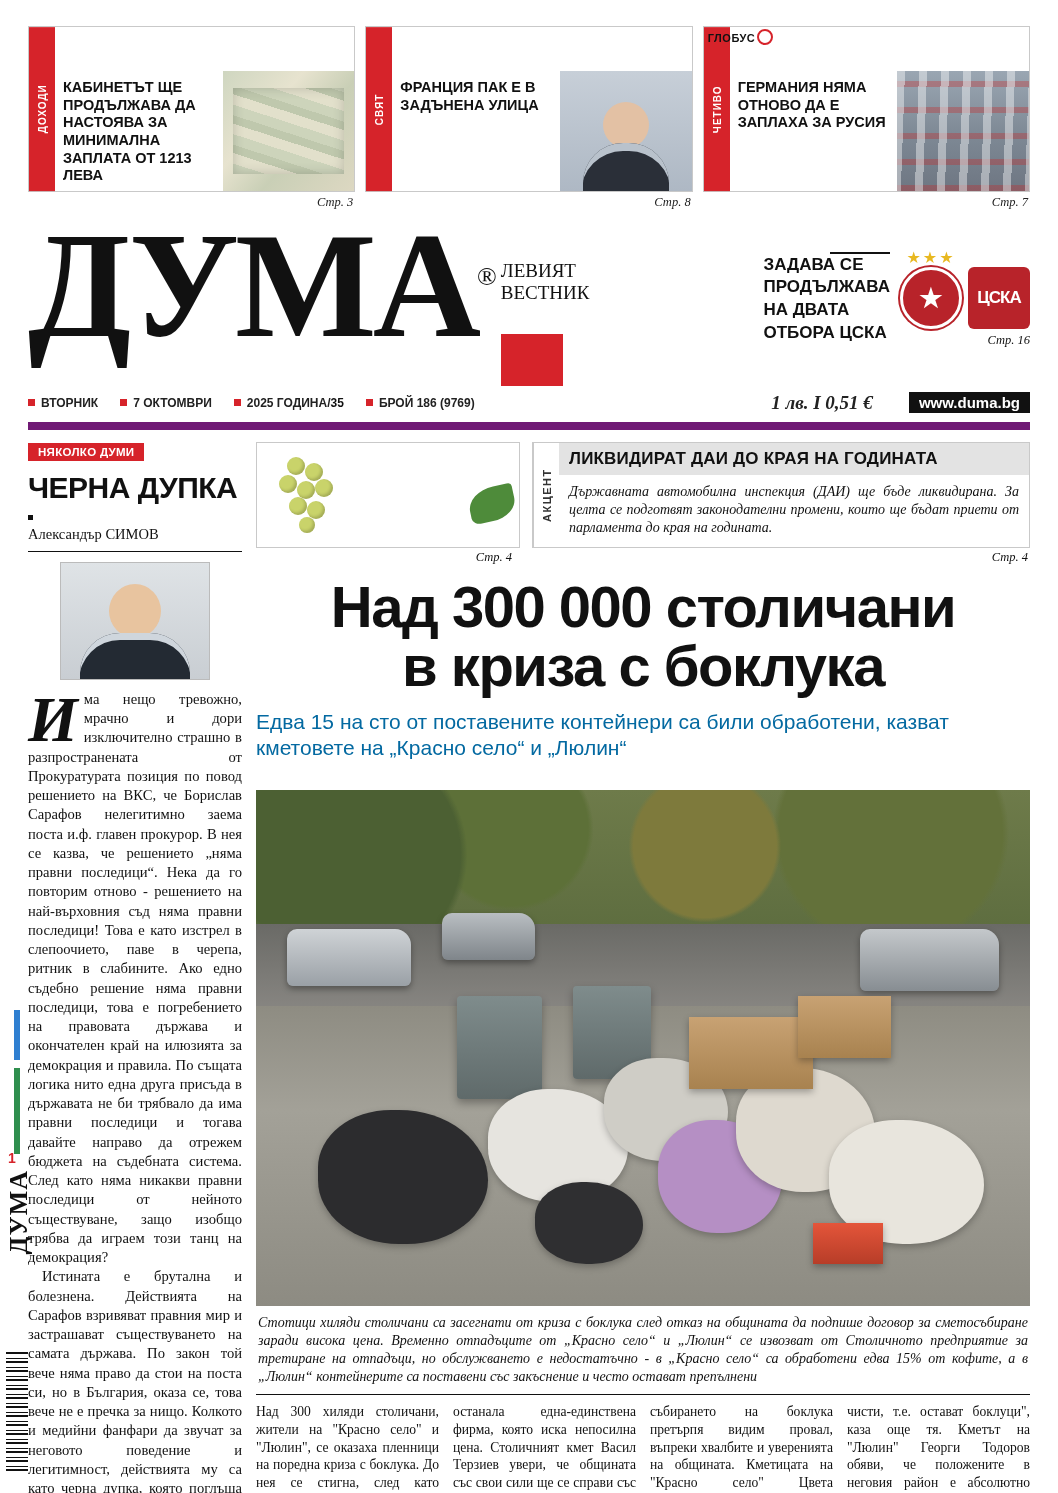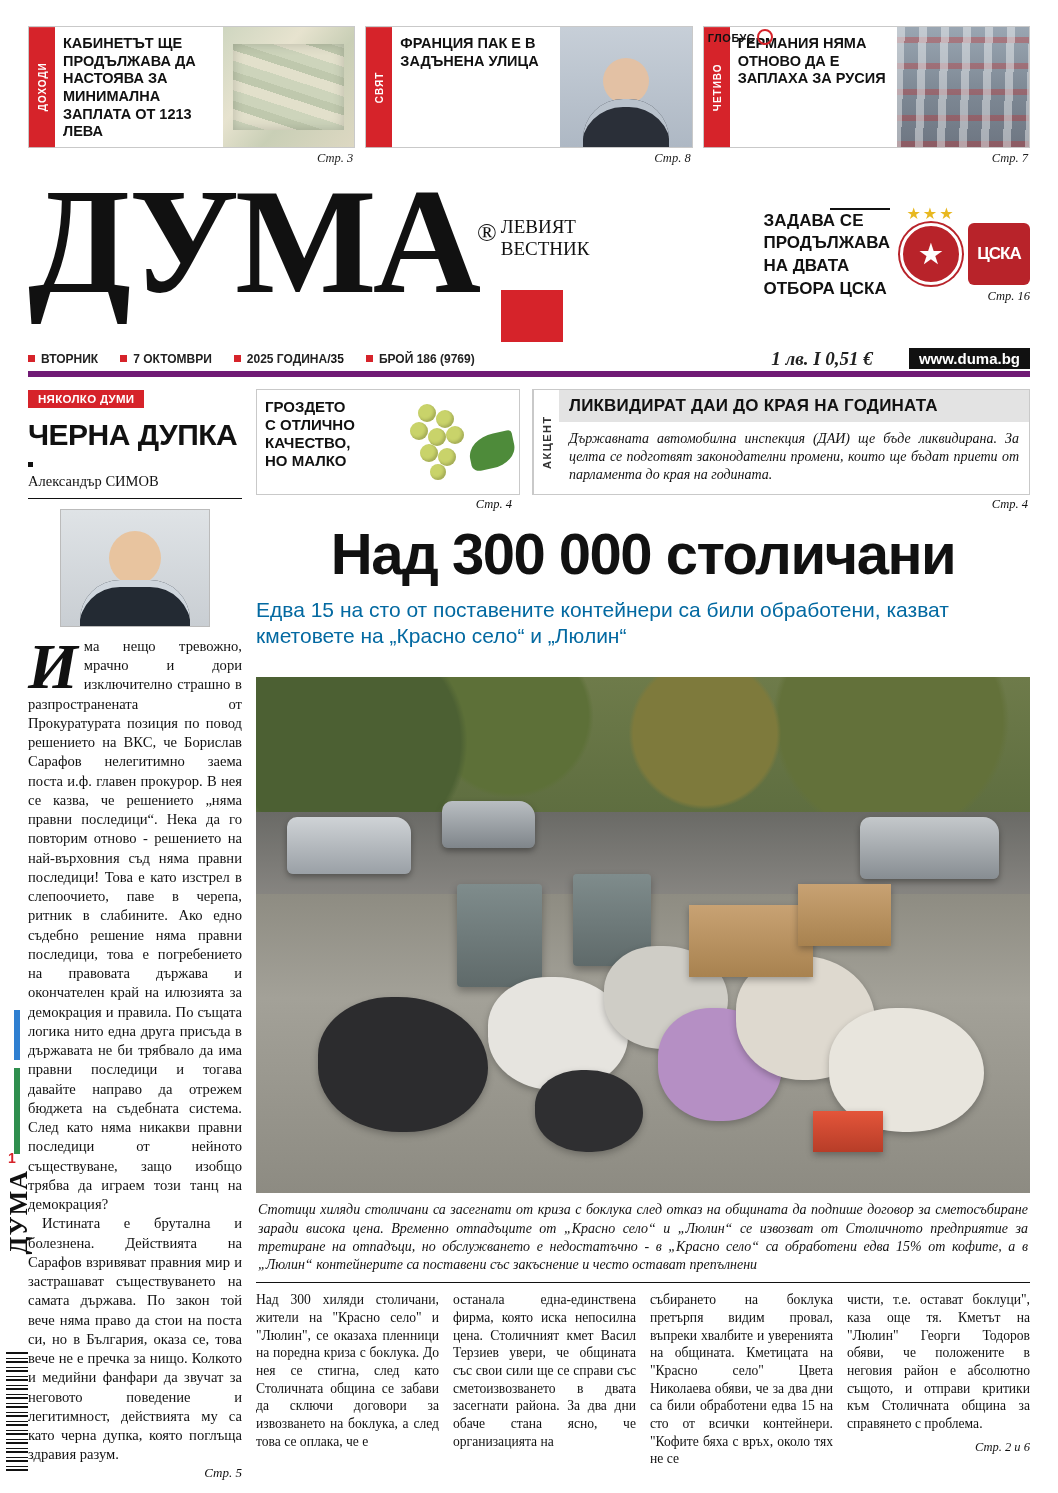--- a/index.html
+++ b/index.html
@@ -16,21 +16,21 @@
 
   
   .teasers { display: flex; gap: 10px; padding-top: 26px; }
   .teaser { flex: 1; display: flex; border: 1px solid #c9c9c9; height: 112px; position: relative; }
   .teaser-tag {
     width: 26px; background: #d6232a; color: #fff; font-family: "Liberation Sans", sans-serif;
     font-weight: bold; font-size: 10px; letter-spacing: 1px;
     writing-mode: vertical-rl; transform: rotate(180deg);
     display: flex; align-items: center; justify-content: center;
   }
-  .teaser-body { flex: 1; display: flex; }
+  .teaser-body { flex: 1; display: flex; margin-top: 44px; }
   .teaser-text {
     padding: 8px 6px 6px 8px; font-family: "Liberation Sans", sans-serif;
     font-weight: bold; font-size: 14.5px; line-height: 1.22; color: #111;
     flex: 0 0 auto; max-width: 56%;
   }
   .teaser-img { flex: 1; background-size: cover; background-position: center; }
   .t1-img {
     background:
       radial-gradient(circle at 30% 40%, #d9dfc8 0 18%, transparent 19%),
       linear-gradient(130deg,#cfd6c0 0%, #e7e3cf 35%, #c9cfb6 60%, #ddd8c2 100%);
@@ -96,23 +96,23 @@
     width:62px;height:62px; background:#b8232a; color:#fff; border-radius:6px;
     display:flex;align-items:center;justify-content:center;
     font-family:"Liberation Sans",sans-serif; font-weight:bold; font-size:17px; letter-spacing:-1px;
   }
   .stars-row{ color:#e8b820; font-size:16px; letter-spacing:2px; text-align:center;}
   .cska-page{ font-style:italic; font-size:12.5px; text-align:right; margin-top:4px;}
   .rule-top{ border-top:2px solid #111; width:60px; margin-left:auto; }
 
   
   .dateline{
-    display:flex; align-items:center; gap:22px; padding:6px 0 1px;
+    display:flex; align-items:center; gap:22px; padding:6px 0 8px;
     font-family:"Liberation Sans",sans-serif; font-size:12px; font-weight:bold; color:#222;
-    border-bottom:6px solid #701a75;
+    border-bottom:8px solid #701a75;
   }
   .dateline .sq{ display:inline-block;width:7px;height:7px;background:#d6232a;margin-right:6px;vertical-align:1px;}
   .dateline .price{ margin-left:auto; font-family:"Liberation Serif",serif; font-size:19px; font-style:italic; font-weight:bold;}
   .web{ background:#111;color:#fff;font-family:"Liberation Sans",sans-serif;font-size:15px;padding:2px 10px;margin-left:14px;}
   .dl-year strong{ color:#111; }
 
   
   .content{ display:flex; gap:14px; padding-top:12px; }
   .col-left{ width:214px; }
   .col-right{ flex:1; }
@@ -336,26 +336,20 @@
       </div>
       <div class="op-page">Стр. 5</div>
 
       
     </div>
 
     <div class="col-right">
 
       <div class="rowboxes">
         <div class="grapes-box">
-          <div class="grapes-text">
-            <div>ГРОЗДЕТО</div>
-            <div>С ОТЛИЧНО</div>
-            <div>КАЧЕСТВО,</div>
-            <div>НО МАЛКО</div>
-          </div>
           <div class="grapes-img">
             <span class="g" style="left:30px;top:14px;width:18px;height:18px"></span>
             <span class="g" style="left:48px;top:20px;width:18px;height:18px"></span>
             <span class="g" style="left:22px;top:32px;width:18px;height:18px"></span>
             <span class="g" style="left:40px;top:38px;width:18px;height:18px"></span>
             <span class="g" style="left:58px;top:36px;width:18px;height:18px"></span>
             <span class="g" style="left:32px;top:54px;width:18px;height:18px"></span>
             <span class="g" style="left:50px;top:58px;width:18px;height:18px"></span>
             <span class="g" style="left:42px;top:74px;width:16px;height:16px"></span>
             <span class="leaf"></span>
@@ -371,20 +365,21 @@
         </div>
       </div>
 
       <div class="pages-row">
         <div class="pg-a">Стр. 4</div>
         <div class="pg-b">Стр. 4</div>
       </div>
 
       <h1 class="headline">
         <span>Над 300 000 столичани</span><br>
+        <span>в криза с боклука</span>
       </h1>
 
       <div class="subhead">Едва 15 на сто от поставените контейнери са били обработени, казват кметовете на „Красно село“ и „Люлин“</div>
 
       <div class="main-photo">
         <div class="mp-sky"></div>
         <div class="mp-trees"></div>
         <div class="mp-road"></div>
         <div class="mp-ground"></div>
         <div class="mp-car c1"></div>

